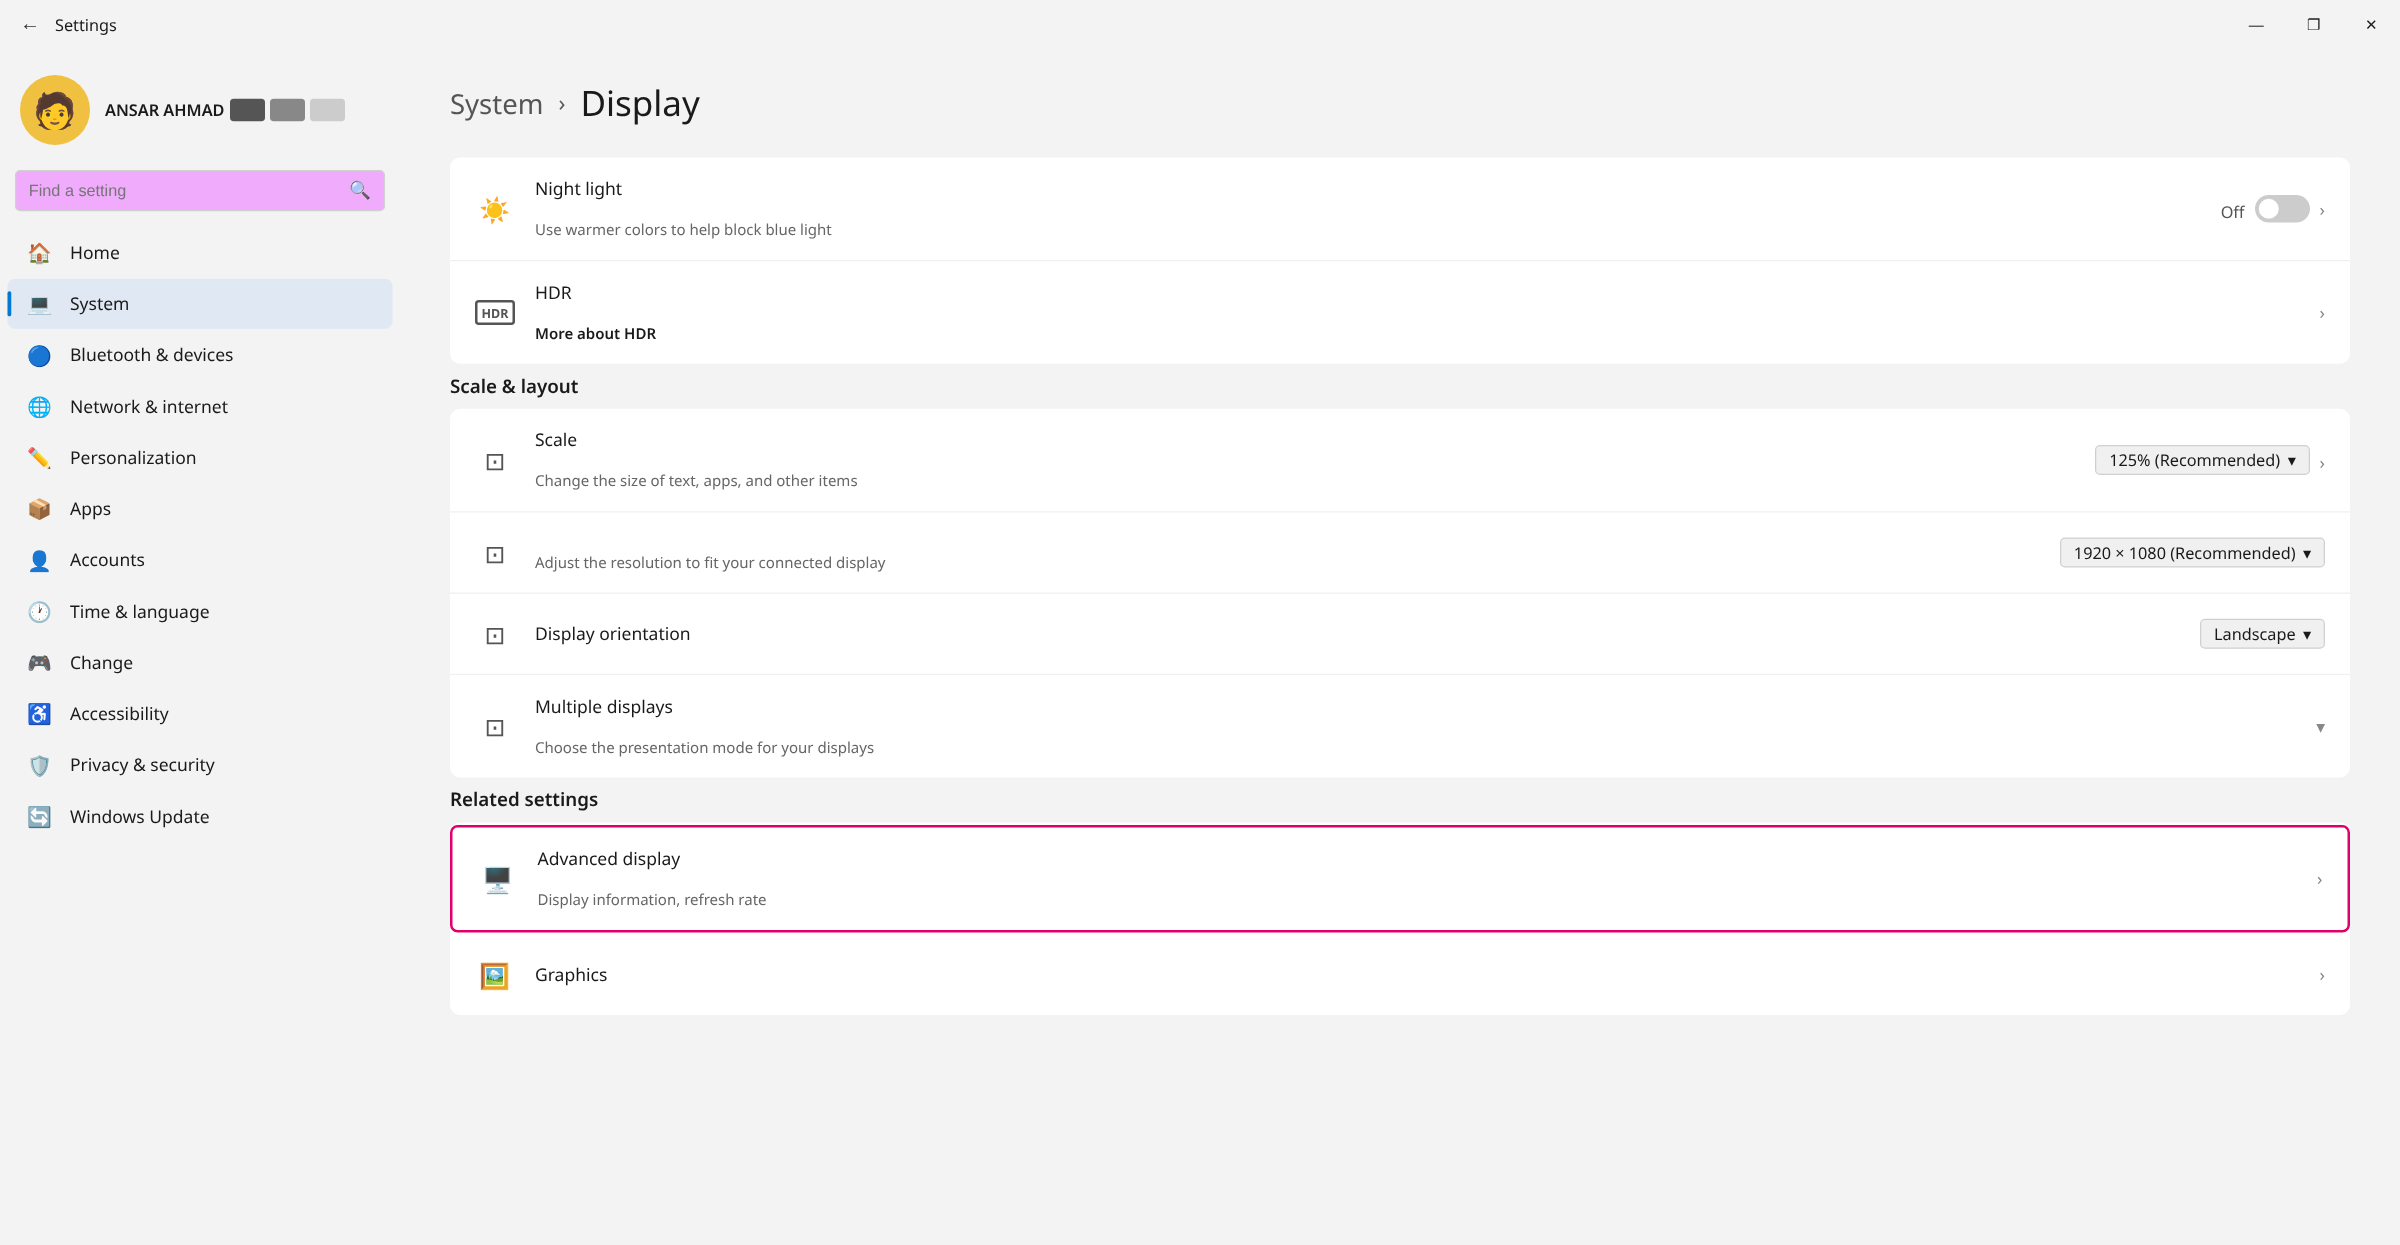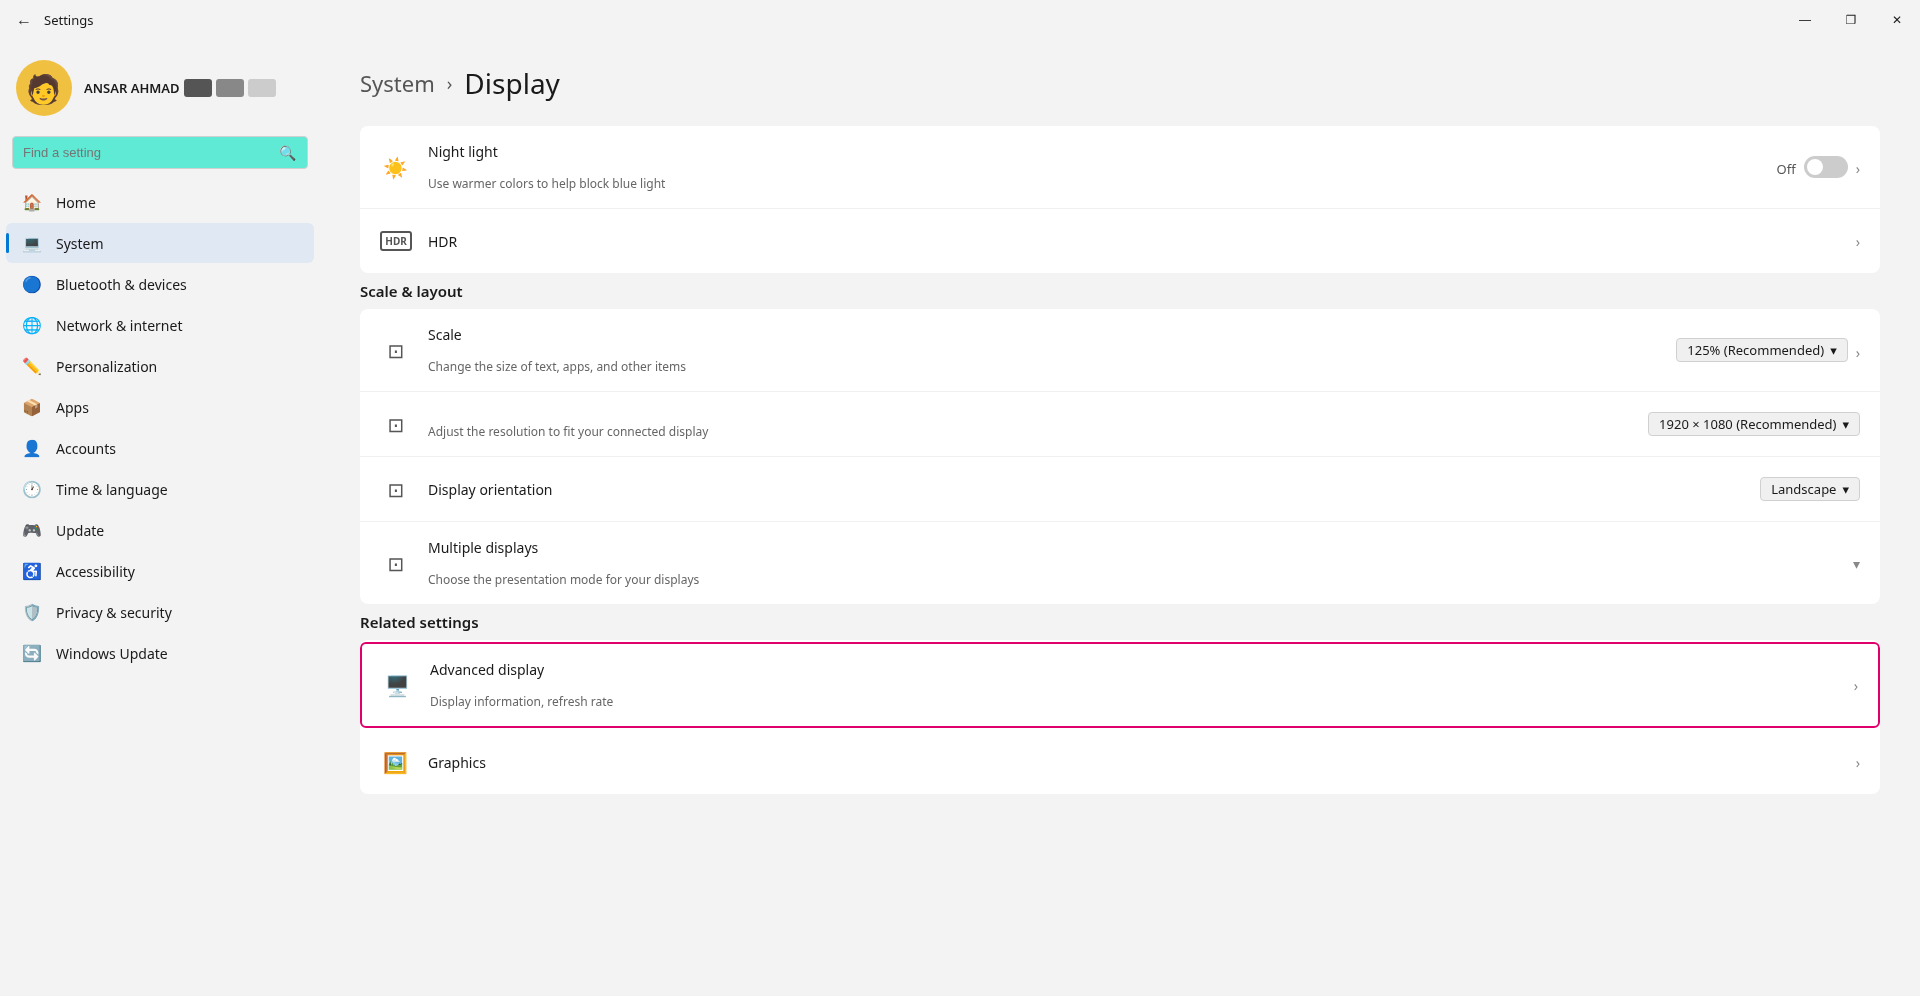--- a/index.html
+++ b/index.html
@@ -103,21 +103,21 @@
       width: 28px;
       height: 18px;
       border-radius: 3px;
     }
     .badge-dark { background: #555; }
     .badge-medium { background: #888; }
     .badge-light { background: #ccc; }
 
     .search-box {
       margin: 4px 12px 12px 12px;
-      background: #5eead4;
+      background: #f0abfc;
       border: 1px solid #d0d0d0;
       border-radius: 4px;
       display: flex;
       align-items: center;
       padding: 6px 10px;
       gap: 8px;
     }
     .search-box input {
       border: none;
       outline: none;
@@ -376,21 +376,21 @@
         <div class="nav-item">
     <span class="nav-icon">👤</span>
     <span>Accounts</span>
   </div>
         <div class="nav-item">
     <span class="nav-icon">🕐</span>
     <span>Time &amp; language</span>
   </div>
         <div class="nav-item">
     <span class="nav-icon">🎮</span>
-    <span>Update</span>
+    <span>Change</span>
   </div>
         <div class="nav-item">
     <span class="nav-icon">♿</span>
     <span>Accessibility</span>
   </div>
         <div class="nav-item">
     <span class="nav-icon">🛡️</span>
     <span>Privacy &amp; security</span>
   </div>
         <div class="nav-item">
@@ -425,20 +425,21 @@
 
         <span class="chevron-right">›</span>
       </div>
     </div>
           <div class="setting-row">
       <div class="setting-icon">
               <span style="font-size:10px;font-weight:700;border:2px solid #555;padding:1px 3px;border-radius:3px;color:#555;">HDR</span>
             </div>
       <div class="setting-text">
         <div class="setting-title">HDR</div>
+         <div class="setting-desc" style="font-weight:600;color:#1a1a1a;">More about HDR</div>
       </div>
       <div class="setting-control">
 
         <span class="chevron-right">›</span>
       </div>
     </div>
         </div>
         <div class="section-title">Scale &amp; layout</div>
         <div class="settings-card">
           <div class="setting-row">

